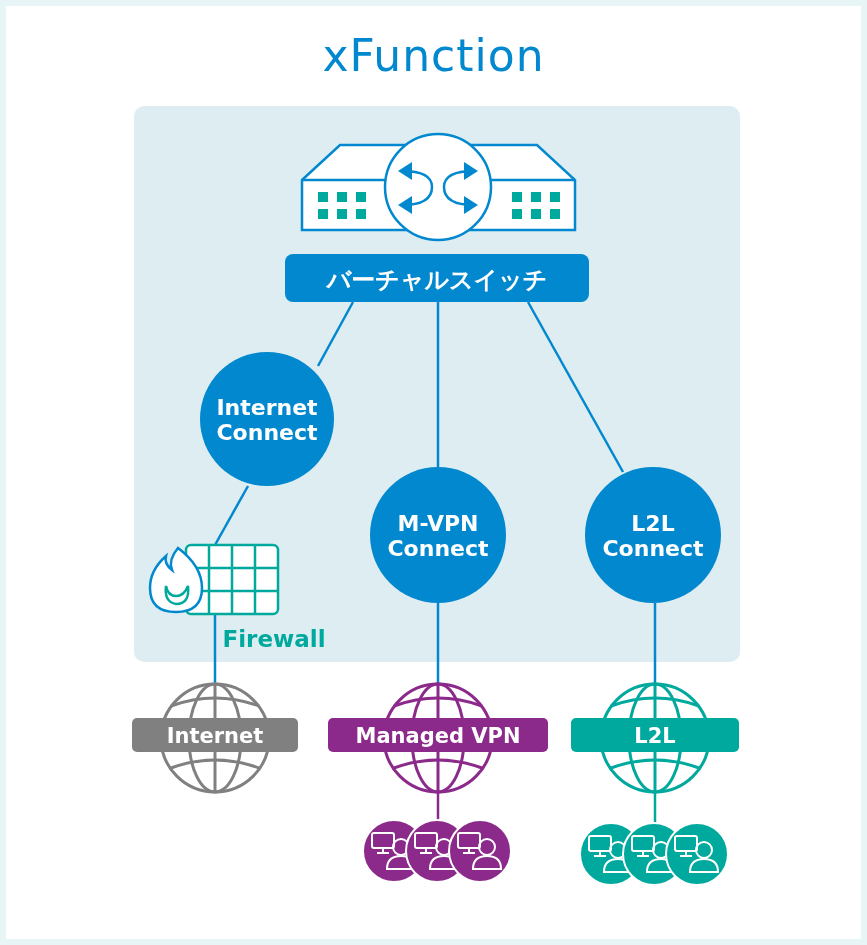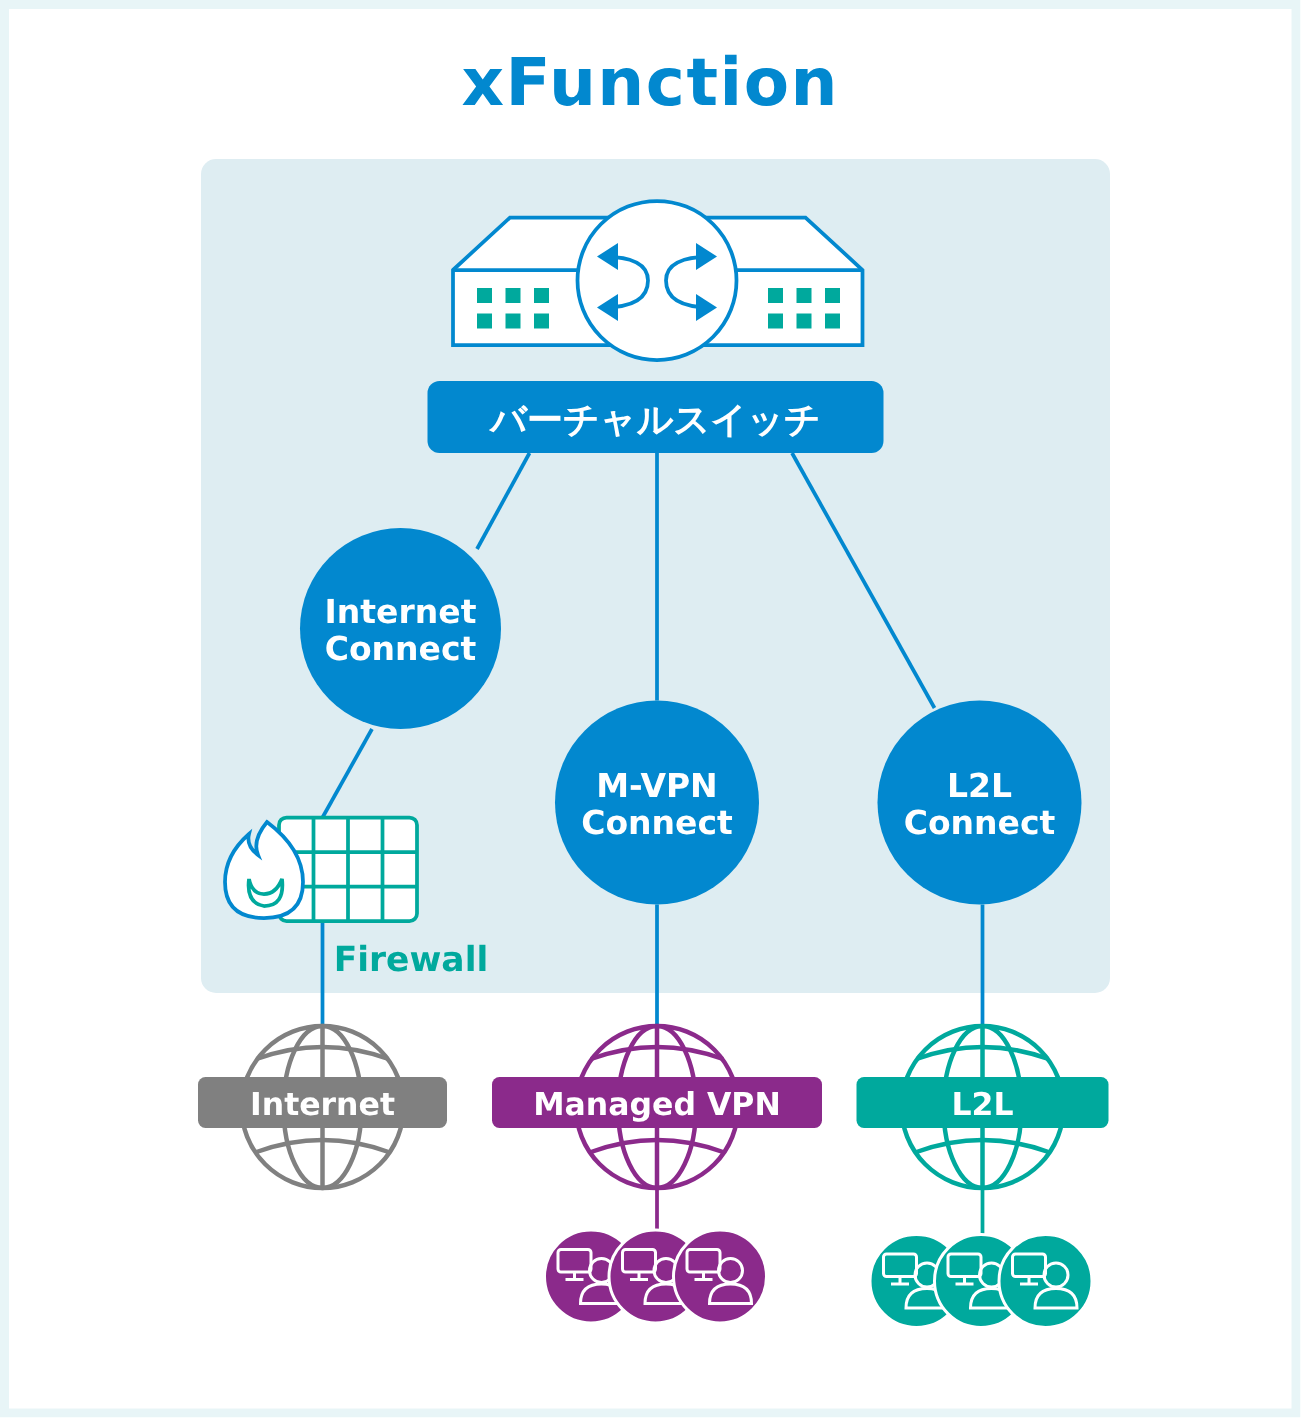--- a/index.html
+++ b/index.html
@@ -7,21 +7,21 @@
       width: 867px; height: 945px; background: #ffffff;
       font-family: "Liberation Sans", "DejaVu Sans", sans-serif;
       position: relative; overflow: hidden;
     }
     .frame {
       position: absolute; left: 0; top: 0; width: 867px; height: 945px;
       box-sizing: border-box; border: 6px solid #e8f5f7; background: #ffffff;
     }
     .title {
       position: absolute; left: 0; width: 867px; top: 30px; text-align: center;
-      font-size: 44px; font-weight: bold; color: #0288cf; letter-spacing: 1px;
+      font-size: 44px; font-weight: normal; color: #0288cf; letter-spacing: 1px;
       font-family: "DejaVu Sans", sans-serif;
     }
     .panel {
       position: absolute; left: 134px; top: 106px; width: 606px; height: 556px;
       background: #deedf2; border-radius: 10px;
     }
     svg.diagram { position: absolute; left: 0; top: 0; }
     .lbl { font-family: "DejaVu Sans", sans-serif; font-weight: bold; fill: #ffffff; }
   </style>
 </head>

